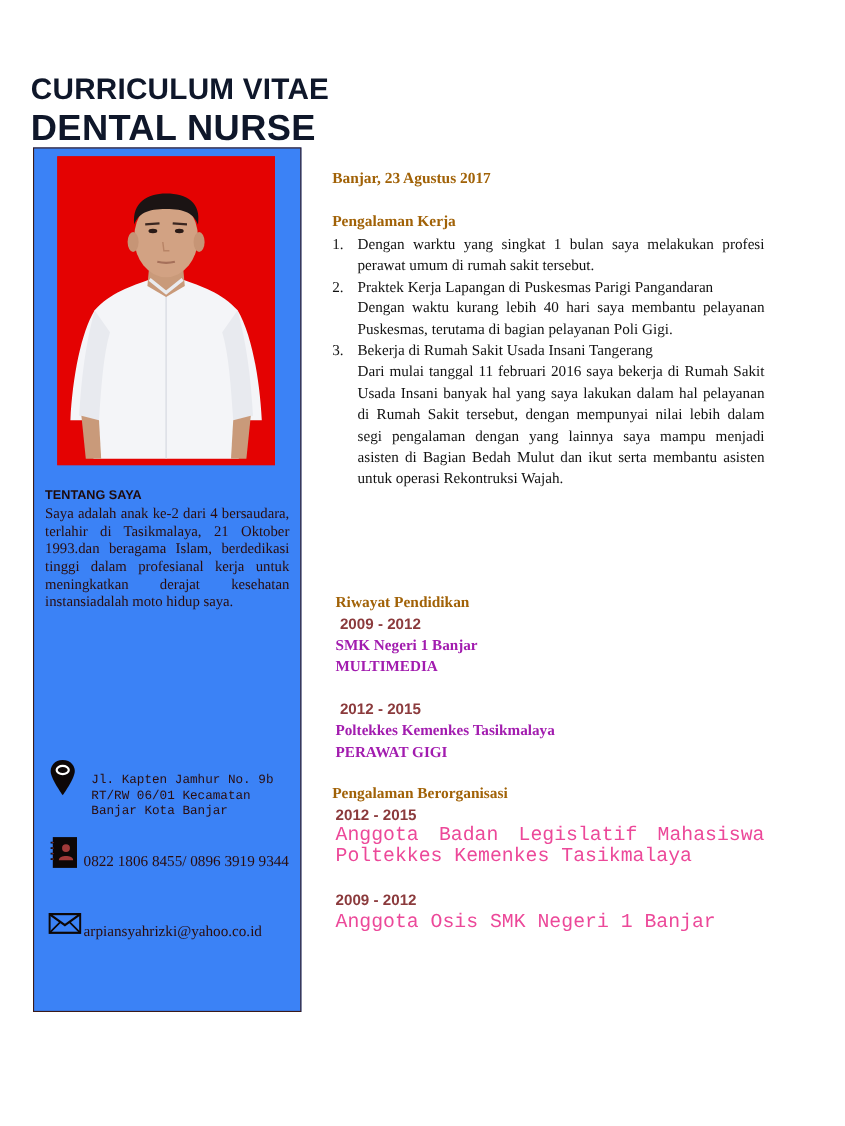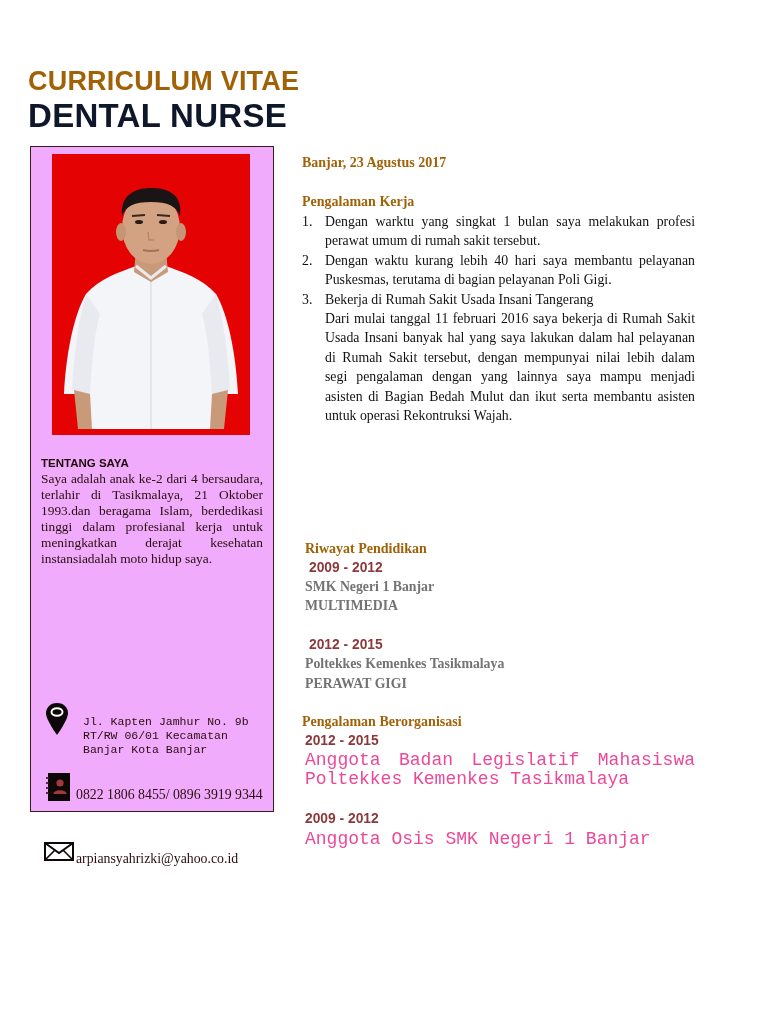--- a/index.html
+++ b/index.html
@@ -2,32 +2,32 @@
 <html><head>
   <meta charset="utf-8">
   <style>
     * { margin: 0; padding: 0; box-sizing: border-box; }
     html, body { width: 768px; height: 1024px; background: #ffffff; overflow: hidden; }
     body { position: relative; font-family: "Liberation Serif", serif; color: #111; }
 
     .title-main {
       position: absolute; left: 28px; top: 66px;
       font-family: "Liberation Sans", sans-serif; font-weight: bold;
-      font-size: 27px; color: #a16207; letter-spacing: 0.2px;
+      font-size: 27px; color: #0f172a; letter-spacing: 0.2px;
     }
     .title-sub {
       position: absolute; left: 28px; top: 97px;
       font-family: "Liberation Sans", sans-serif; font-weight: bold;
       font-size: 33px; color: #0f172a; letter-spacing: 0.3px;
     }
 
     
     .sidebar {
-      position: absolute; left: 30px; top: 146px; width: 244px; height: 666px;
-      background: #f0abfc; border: 1.5px solid #3a1a1a;
+      position: absolute; left: 30px; top: 134px; width: 244px; height: 786px;
+      background: #3b82f6; border: 1.5px solid #3a1a1a;
     }
     .photo {
       position: absolute; left: 21px; top: 7px; width: 198px; height: 281px;
       background: #e40202; overflow: hidden;
     }
     .photo svg { display: block; }
     .about-title {
       position: absolute; left: 10px; top: 310px;
       font-family: "Liberation Sans", sans-serif; font-weight: bold;
       font-size: 11.5px; color: #1e0a0a;
@@ -53,21 +53,21 @@
     .exp-title { left: 2px; top: 44px; }
     .work-list { position: absolute; left: 0; top: 62px; width: 395px; list-style: none; }
     .work-item { position: relative; padding-left: 25px; font-size: 13.8px; line-height: 19.4px; text-align: justify; }
     .work-num { position: absolute; left: 2px; top: 0; }
     .work-head, .work-desc { display: block; text-align: justify; }
     .edu-title { left: 5px; top: 391px; }
     .year {
       position: absolute; font-family: "Liberation Sans", sans-serif; font-weight: bold;
       color: #8b3a3c; font-size: 13.8px;
     }
-    .bold-line { position: absolute; font-weight: bold; font-size: 13.8px; color: #737373; }
+    .bold-line { position: absolute; font-weight: bold; font-size: 13.8px; color: #a21caf; }
     .org-title { left: 2px; top: 564px; }
     .org-desc { position: absolute; font-size: 18px; line-height: 19.4px; text-align: justify; color: #ec4899; font-family: Liberation Mono, monospace; }
   </style>
 </head>
 <body>
 
 <h1 class="title-main">CURRICULUM VITAE</h1>
 <h2 class="title-sub">DENTAL NURSE</h2>
 
 <aside class="sidebar">
@@ -137,20 +137,21 @@
   <div class="sec-title date-line">Banjar, 23 Agustus 2017</div>
 
   <div class="sec-title exp-title">Pengalaman Kerja</div>
   <ol class="work-list">
     <li class="work-item">
       <span class="work-num">1.</span>
       <span class="work-desc">Dengan warktu yang singkat 1 bulan saya melakukan profesi perawat umum di rumah sakit tersebut.</span>
     </li>
     <li class="work-item">
       <span class="work-num">2.</span>
+      <span class="work-head">Praktek Kerja Lapangan di Puskesmas Parigi Pangandaran</span>
       <span class="work-desc">Dengan waktu kurang lebih 40 hari saya membantu pelayanan Puskesmas, terutama di bagian pelayanan Poli Gigi.</span>
     </li>
     <li class="work-item">
       <span class="work-num">3.</span>
       <span class="work-head">Bekerja di Rumah Sakit Usada Insani Tangerang</span>
       <span class="work-desc">Dari mulai tanggal 11 februari 2016 saya bekerja di Rumah Sakit Usada Insani banyak hal yang saya lakukan dalam hal pelayanan di Rumah Sakit tersebut, dengan mempunyai nilai lebih dalam segi pengalaman dengan yang lainnya saya mampu menjadi asisten di Bagian Bedah Mulut dan ikut serta membantu asisten untuk operasi Rekontruksi Wajah.</span>
     </li>
   </ol>
 
   <div class="sec-title edu-title">Riwayat Pendidikan</div>

